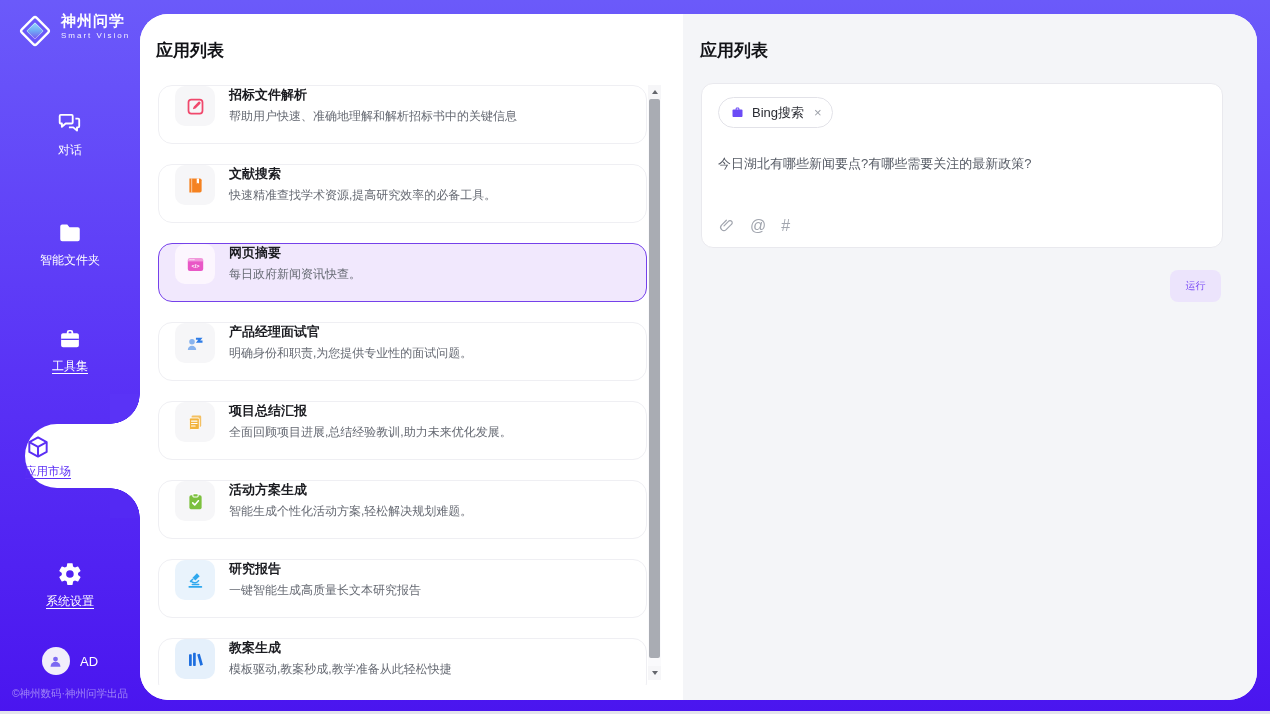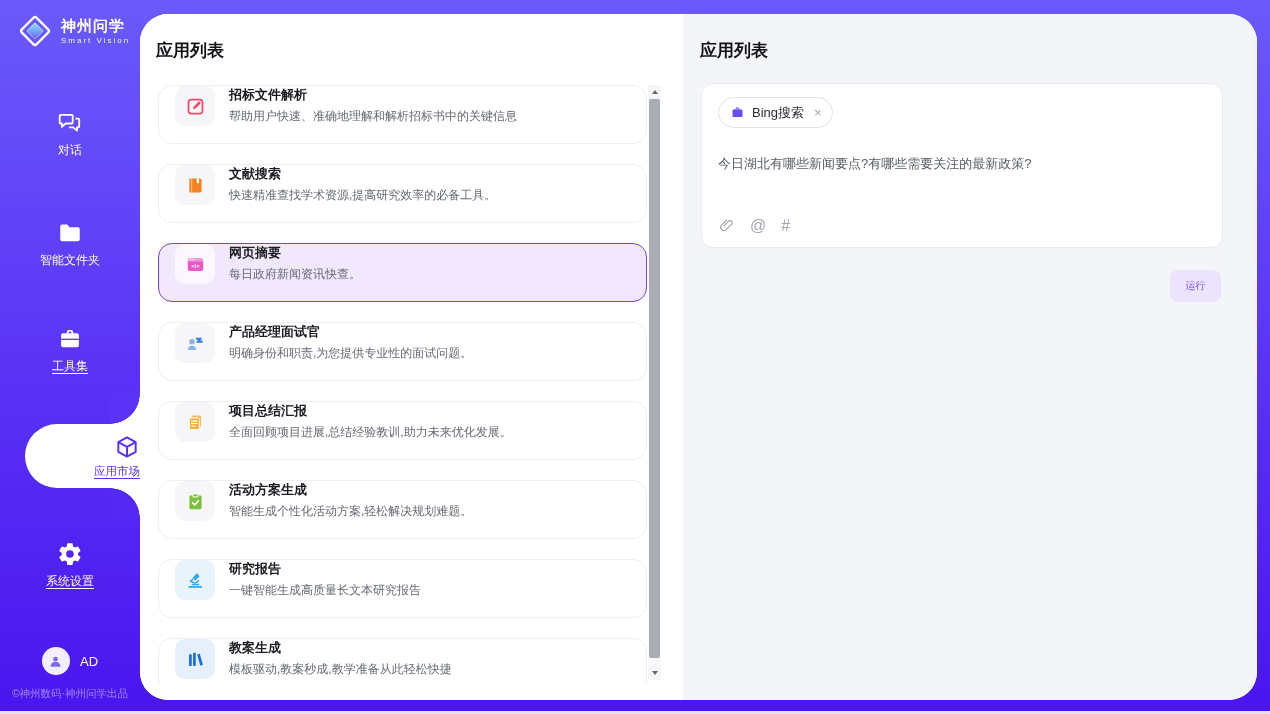--- a/index.html
+++ b/index.html
@@ -6,32 +6,32 @@
   html,body { width:1270px; height:714px; overflow:hidden; }
   body {
     font-family:"Liberation Sans","DejaVu Sans",sans-serif;
     background:linear-gradient(180deg,#6B5AFA 0%,#5A33F6 52%,#4A15EF 100%);
     position:relative;
   }
   .bottom-strip{position:absolute;left:0;right:0;bottom:0;height:3px;background:#E4E4EC;}
 
   
   .sidebar{position:absolute;left:0;top:0;width:140px;height:711px;color:#fff;}
-  .logo{position:absolute;top:12px;left:16px;display:flex;align-items:center;gap:7px;}
+  .logo{position:absolute;top:12px;left:16px;display:flex;gap:7px;}
   .logo svg{display:block;}
   .brand-name{font-size:15px;font-weight:700;letter-spacing:1px;}
   .brand-sub{font-size:8px;letter-spacing:2px;margin-top:0;opacity:.92;}
   .nav-item{position:absolute;left:0;width:140px;text-align:center;color:#fff;cursor:pointer;}
   .nav-item .nav-icon svg{display:block;margin:0 auto;}
   .nav-label{display:inline-block;margin-top:6px;font-size:12px;}
   .nav-label.u{text-decoration:underline;text-underline-offset:3px;}
   .nav-item.active{
     left:25px;width:115px;height:64px;top:424px;background:#fff;
     border-radius:32px 0 0 32px;color:#5B2EF5;
-    display:flex;flex-direction:column;align-items:flex-end;justify-content:center;
+    display:flex;flex-direction:column;align-items:flex-start;justify-content:center;
   }
   .nav-item.active .nav-label{margin-top:4px;font-size:11.5px;}
   .nav-item.active::before{content:"";position:absolute;right:0;top:-30px;width:30px;height:30px;
     background:radial-gradient(30px at 0 0,#5A33F6 29.5px,#fff 30px);}
   .nav-item.active::after{content:"";position:absolute;right:0;bottom:-30px;width:30px;height:30px;
     background:radial-gradient(30px at 0 100%,#5429F3 29.5px,#fff 30px);}
   .user-row{position:absolute;bottom:36px;left:0;width:140px;display:flex;align-items:center;justify-content:center;gap:10px;}
   .avatar{width:28px;height:28px;border-radius:50%;background:#F2EEFB;display:flex;align-items:center;justify-content:center;}
   .user-name{font-size:13px;color:#fff;}
   .copyright{position:absolute;bottom:10px;left:0;width:140px;text-align:center;font-size:10.5px;color:rgba(255,255,255,.45);}
@@ -116,21 +116,21 @@
   </div>
   <div class="nav-item active">
     <span class="nav-icon">
         <svg width="26" height="26" viewBox="0 0 24 24">
           <path d="M4 7.5l8-4.3 8 4.3v9l-8 4.3-8-4.3z" fill="none" stroke="currentColor" stroke-width="1.8" stroke-linejoin="round"></path>
           <path d="M4 7.5l8 4.3 8-4.3M12 11.8V21" fill="none" stroke="currentColor" stroke-width="1.8" stroke-linejoin="round"></path>
         </svg>
       </span>
     <span class="nav-label u">应用市场</span>
   </div>
-  <div class="nav-item" style="top:541px">
+  <div class="nav-item" style="top:561px">
     <span class="nav-icon"><svg width="26" height="26" viewBox="0 0 24 24">
           <path fill="currentColor" fill-rule="evenodd" d="M19.4 13c.04-.33.06-.66.06-1s-.02-.67-.06-1l2.1-1.65a.5.5 0 00.12-.64l-2-3.46a.5.5 0 00-.6-.22l-2.49 1a7.3 7.3 0 00-1.73-1l-.38-2.65A.5.5 0 0013.93 2h-4a.5.5 0 00-.5.42l-.38 2.65c-.62.26-1.2.6-1.73 1l-2.49-1a.5.5 0 00-.6.22l-2 3.46a.5.5 0 00.12.64L4.45 11c-.04.33-.06.66-.06 1s.02.67.06 1l-2.1 1.65a.5.5 0 00-.12.64l2 3.46c.13.22.39.3.6.22l2.49-1c.53.4 1.11.74 1.73 1l.38 2.65a.5.5 0 00.5.42h4a.5.5 0 00.5-.42l.38-2.65c.62-.26 1.2-.6 1.73-1l2.49 1c.21.08.47 0 .6-.22l2-3.46a.5.5 0 00-.12-.64L19.4 13zM11.93 15.5a3.5 3.5 0 110-7 3.5 3.5 0 010 7z"></path>
         </svg></span>
     <span class="nav-label u">系统设置</span>
   </div>
 
   <div class="user-row">
     <span class="avatar">
         <svg width="17" height="17" viewBox="0 0 24 24">
           <g fill="#7C68F2">

